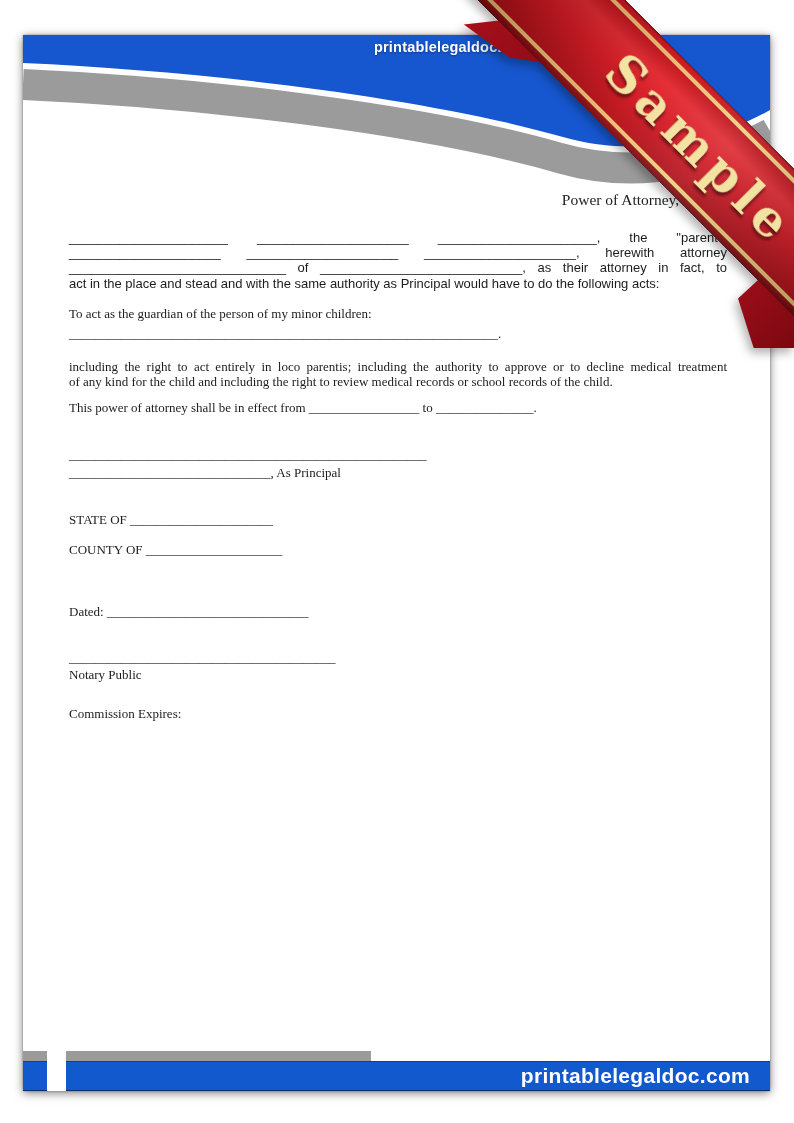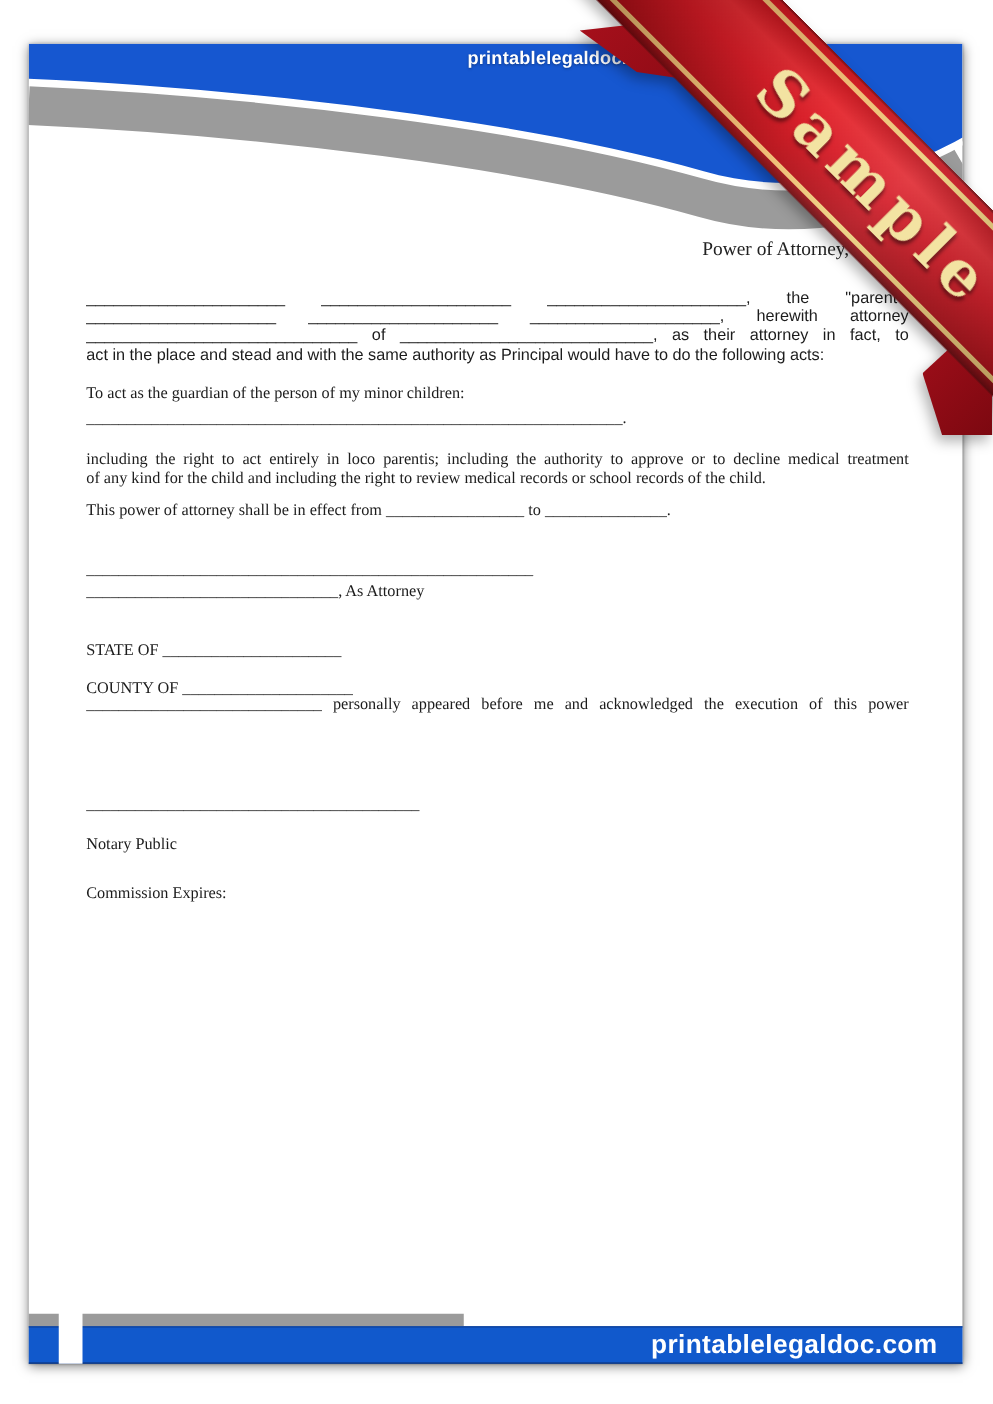--- a/index.html
+++ b/index.html
@@ -76,29 +76,29 @@
 
     <div class="ln" style="top:271px">To act as the guardian of the person of my minor children:</div>
     <div class="ln" style="top:291px">__________________________________________________________________.</div>
 
     <div class="ln just" style="top:324px">including the right to act entirely in loco parentis; including the authority to approve or to decline medical treatment</div>
     <div class="ln" style="top:339px">of any kind for the child and including the right to review medical records or school records of the child.</div>
 
     <div class="ln" style="top:412px">_______________________________________________________</div>
 
     <div class="ln" style="top:365px">This power of attorney shall be in effect from _________________ to _______________.</div>
-    <div class="ln" style="top:430px">_______________________________, As Attorney</div>
+    <div class="ln" style="top:430px">_______________________________, As Principal</div>
 
     <div class="ln" style="top:477px">STATE OF ______________________</div>
     <div class="ln" style="top:507px">COUNTY OF _____________________</div>
 
-    <div class="ln just" style="top:520px">_____________________________ personally appeared before me and acknowledged the execution of this power</div>
 
+    <div class="ln" style="top:569px">Dated: _______________________________</div>
 
-    <div class="ln" style="top:600px">_________________________________________</div>
+    <div class="ln" style="top:615px">_________________________________________</div>
     <div class="ln" style="top:632px">Notary Public</div>
     <div class="ln" style="top:671px">Commission Expires:</div>
 
     <div class="f-gray" style="background:#9b9b9b"></div>
     <div class="f-blue" style="background:#1159cc">
       <div class="f-site">printablelegaldoc.com</div>
     </div>
     <div class="f-notch"></div>
 
   </div>

